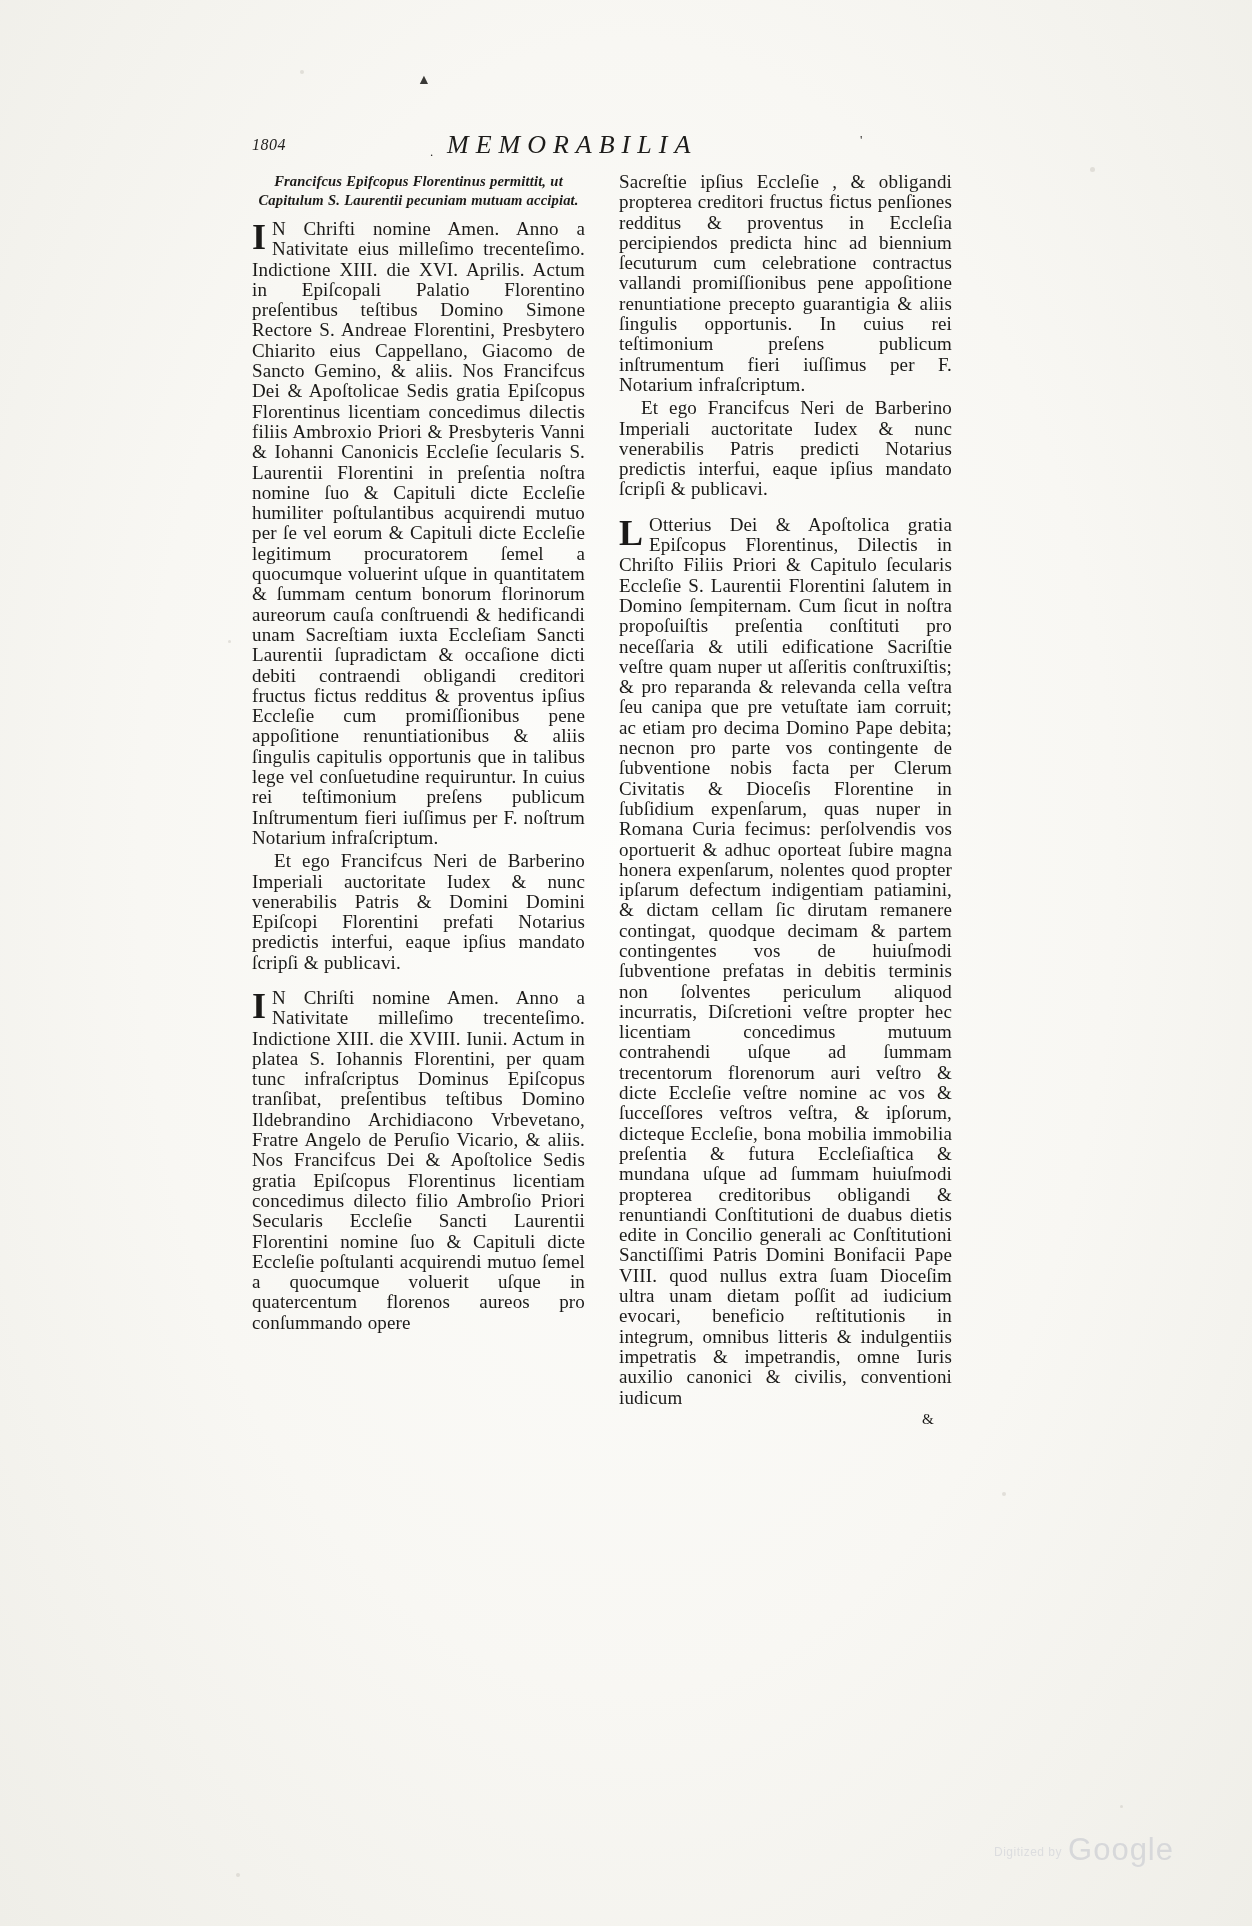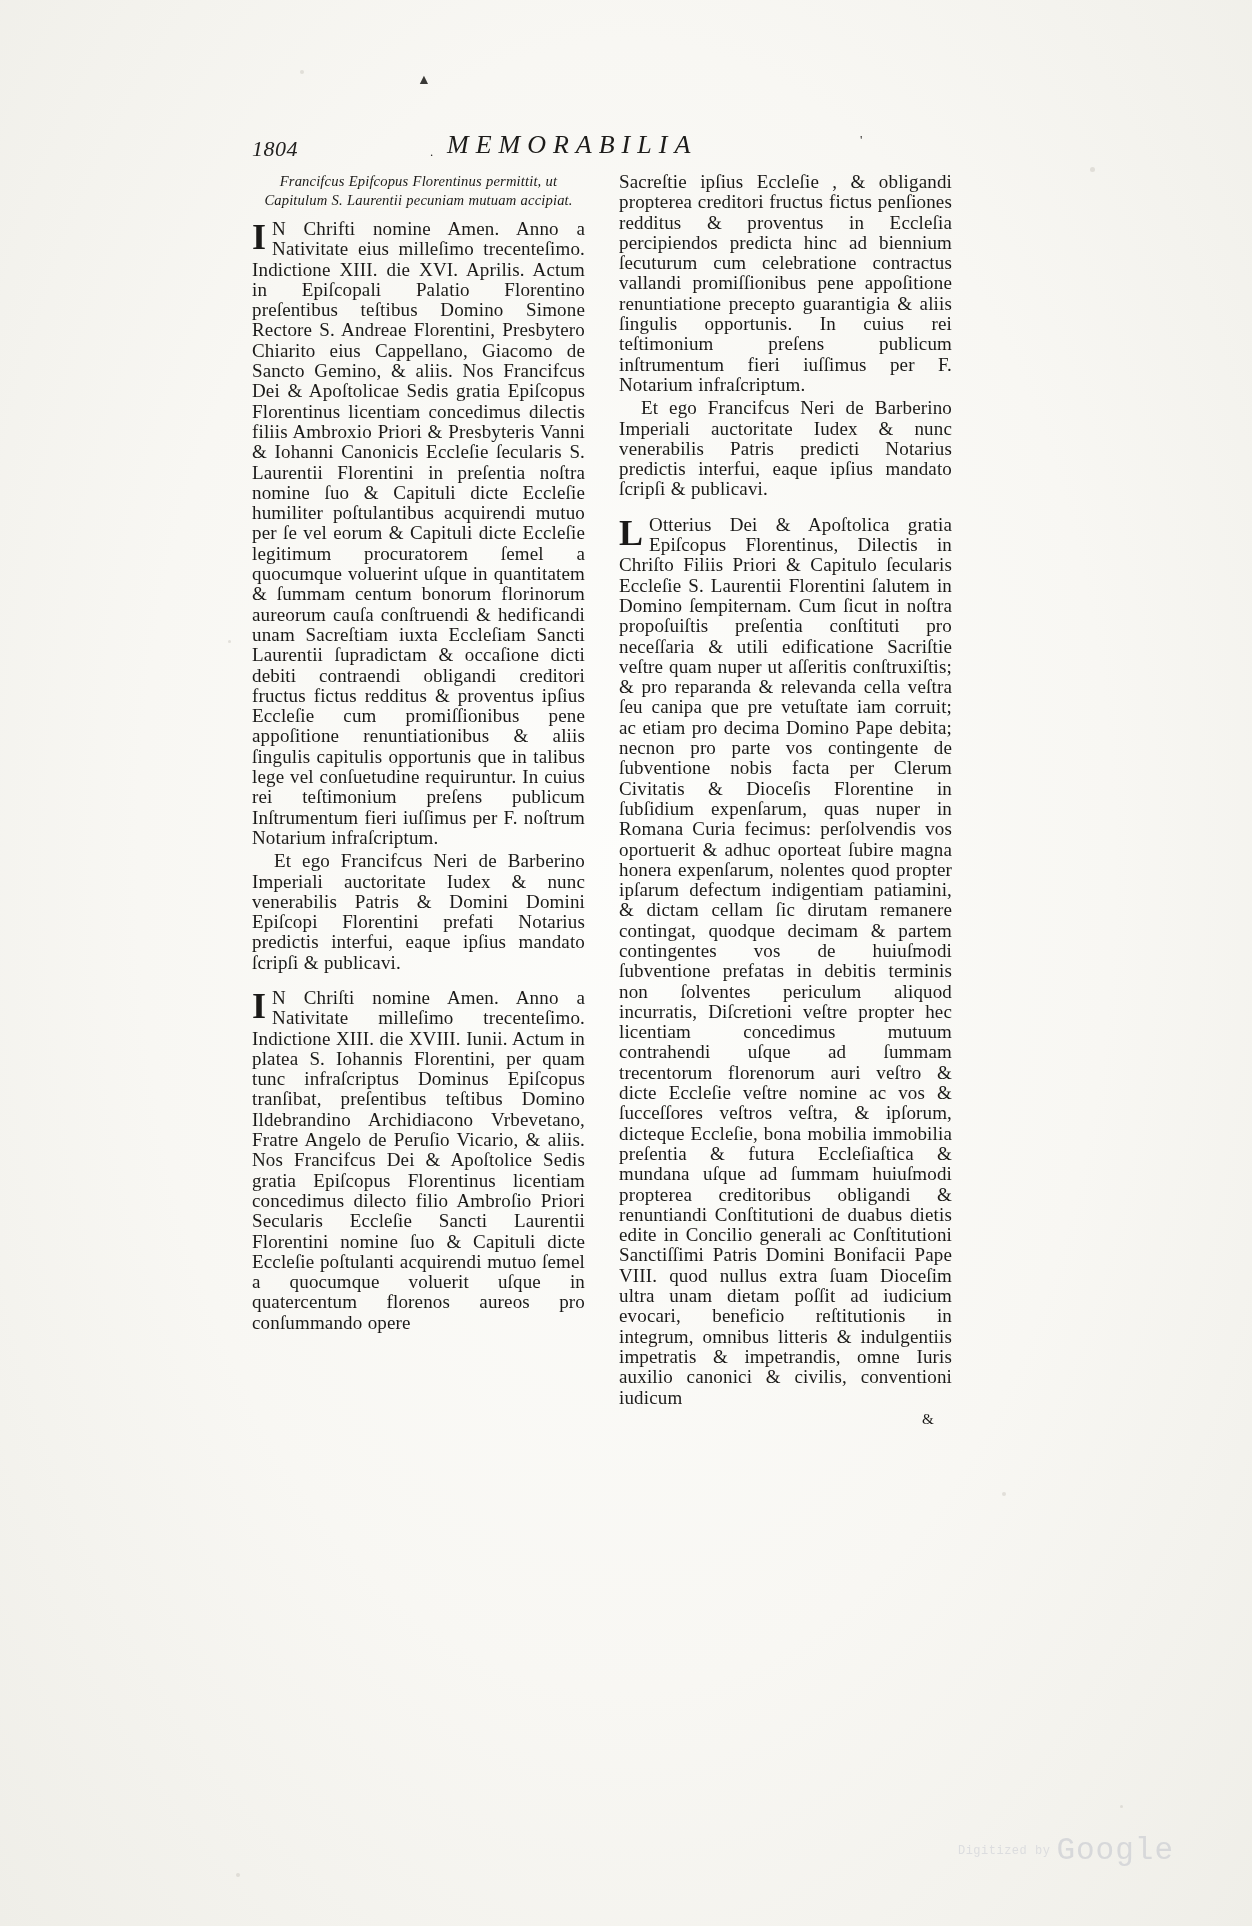--- a/index.html
+++ b/index.html
@@ -35,21 +35,21 @@
     width: 700px;
   }
   .folio-row {
     position: relative;
     height: 40px;
   }
   .folio {
     position: absolute;
     left: 0;
     top: 6px;
-    font-size: 22px;
+    font-size: 16px;
     font-style: italic;
     letter-spacing: .5px;
     color: #232220;
   }
   .running-title {
     position: absolute;
     left: 195px;
     top: 0;
     font-size: 26px;
     font-style: italic;
@@ -82,21 +82,21 @@
     margin: 0;
     font-size: 19px;
     line-height: 20.3px;
     text-align: justify;
     text-justify: inter-word;
     letter-spacing: .15px;
     word-spacing: .4px;
   }
   .heading {
     font-style: italic;
-    font-weight: 400;
+    font-weight: 700;
     text-align: center;
     font-size: 14.6px;
     line-height: 19px;
     margin-bottom: 9px;
   }
   .indent {
     text-indent: 22px;
   }
   .para-gap {
     margin-top: 3px;
@@ -124,21 +124,21 @@
     margin-top: 1px;
     padding-right: 18px;
   }
   .watermark {
     position: absolute;
     right: 78px;
     bottom: 58px;
     font-size: 31px;
     letter-spacing: 1px;
     color: #d7d8da;
-    font-family: Liberation Mono, monospace;
+    font-family: Liberation Sans, sans-serif;
     white-space: nowrap;
   }
   .watermark .small {
     font-size: 12px;
     color: #dcdddf;
     letter-spacing: .5px;
     margin-right: 6px;
     vertical-align: middle;
   }
 </style>

